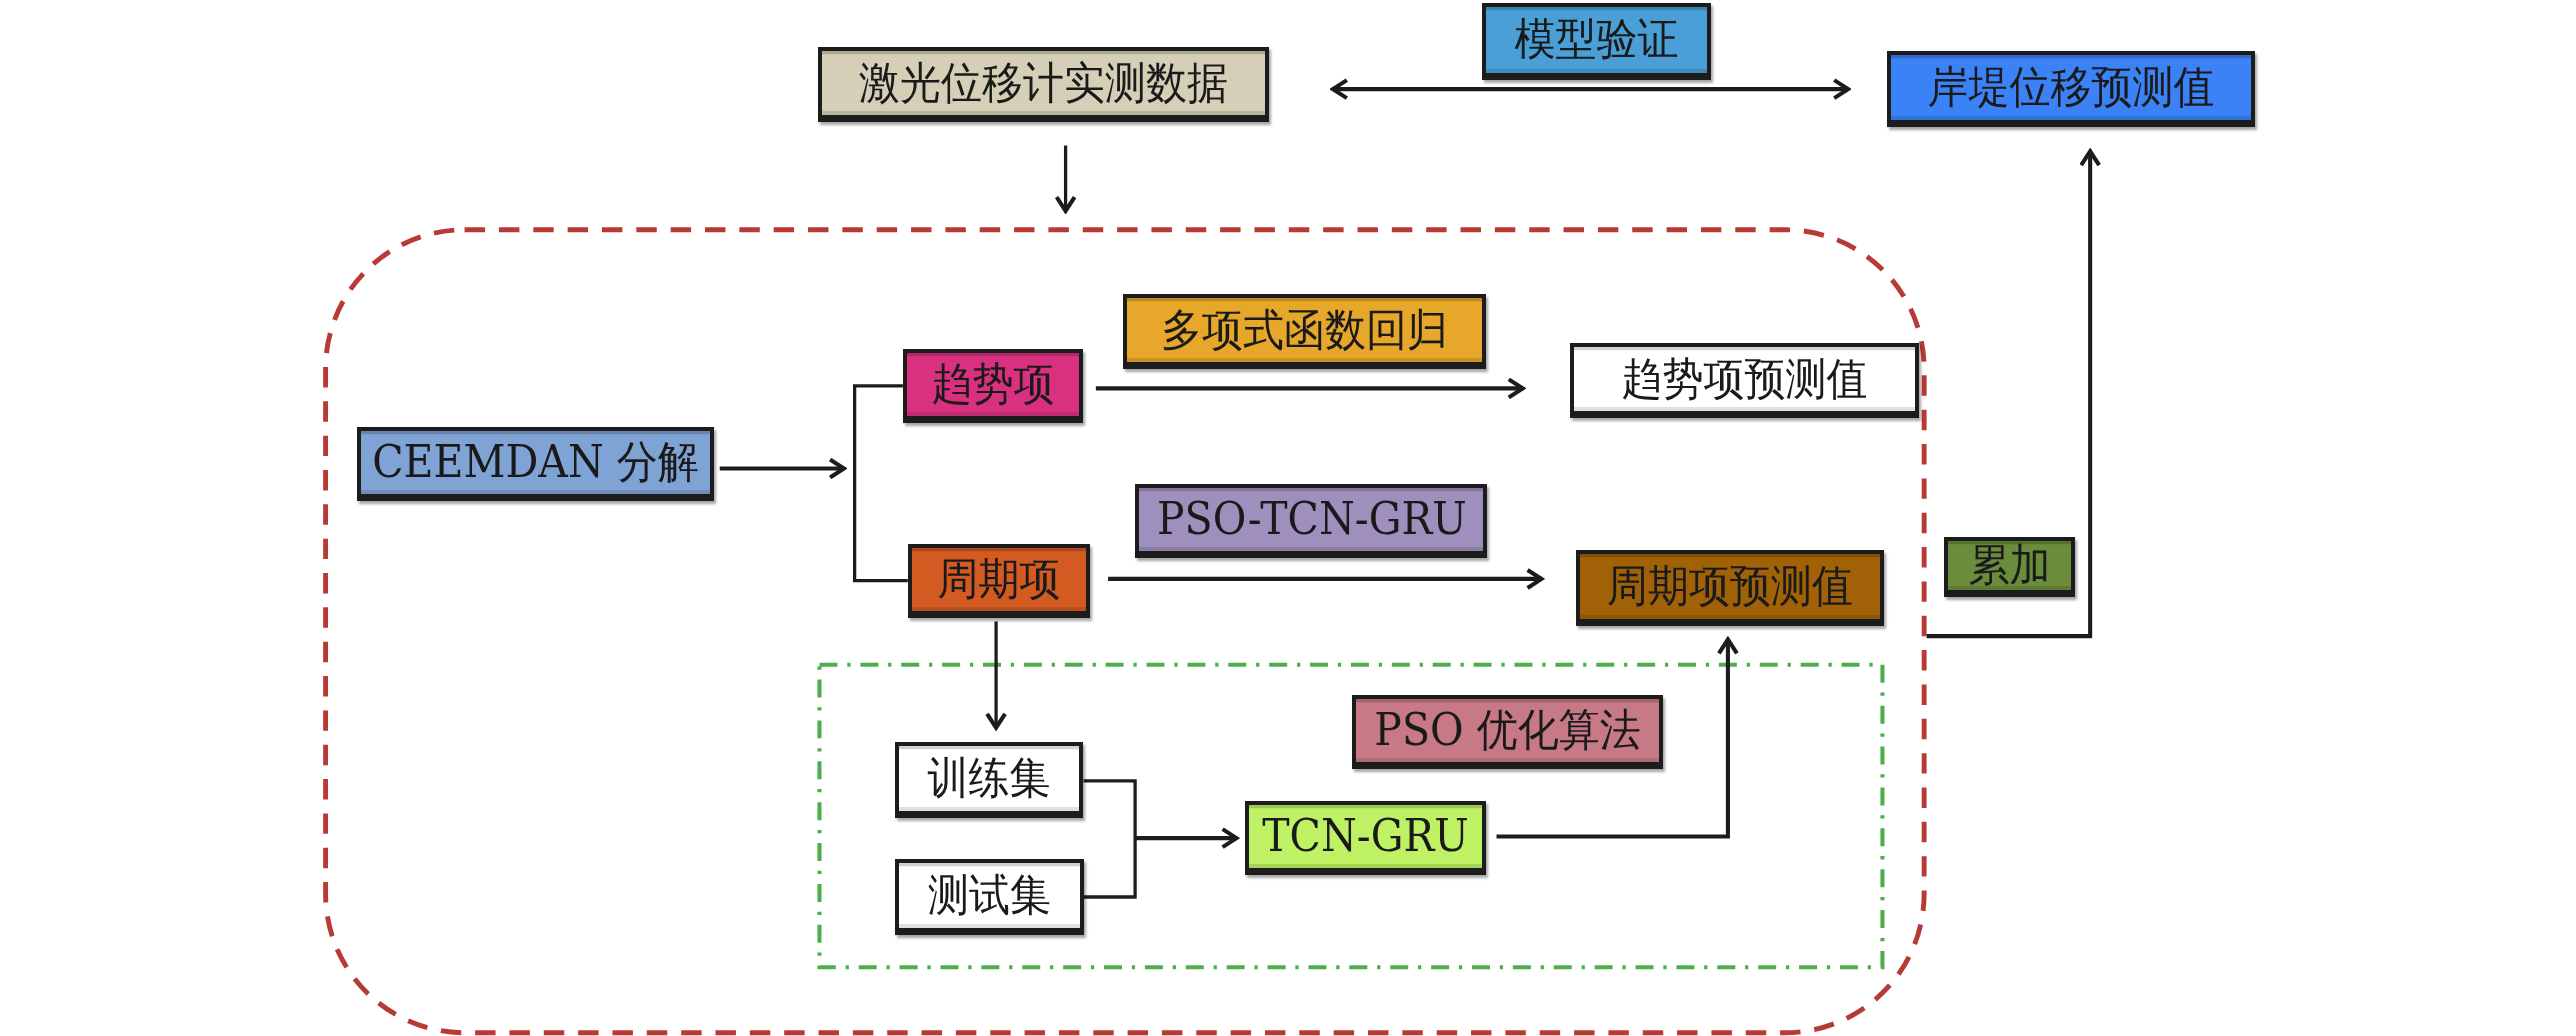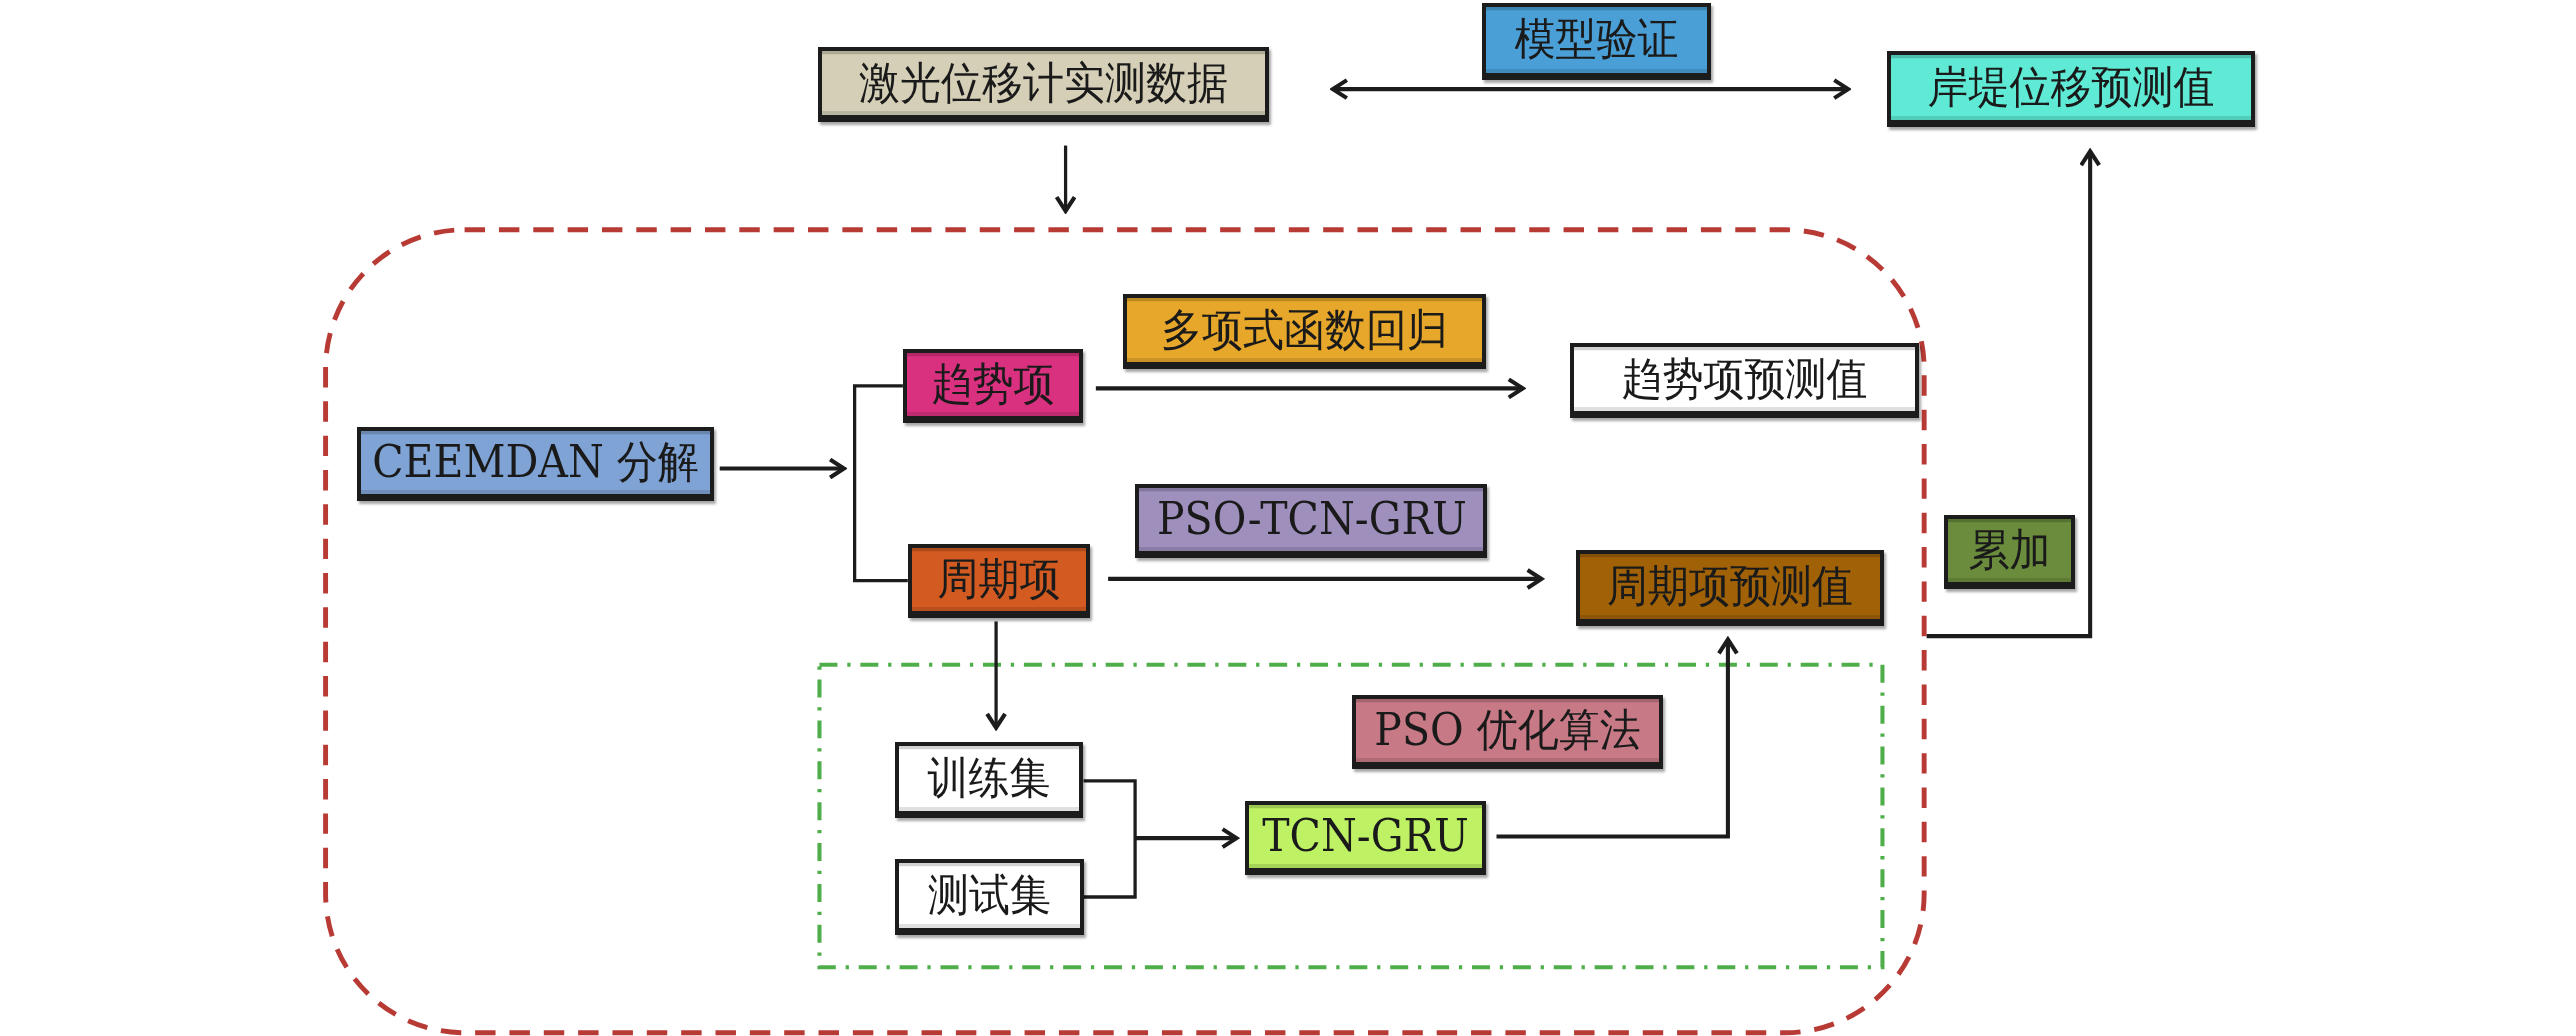--- a/index.html
+++ b/index.html
@@ -39,21 +39,21 @@
   #n-laser   { left: 818px; top: 47px;  width: 451px; height: 75px; }
   #n-verify  { left: 1482px; top: 2.5px;   width: 229px; height: 77px; }
   #n-final   { left: 1887px; top: 51px;  width: 368px; height: 76px; }
   #n-ceemdan { left: 357px;  top: 427px; width: 357px; height: 74px; }
   #n-trend   { left: 903px; top: 349px; width: 180px; height: 74px; }
   #n-period  { left: 908px; top: 544px; width: 182px; height: 74px; }
   #n-poly    { left: 1123px; top: 294px; width: 363px; height: 75px; }
   #n-psotcn  { left: 1135px; top: 484px; width: 352px; height: 74px; }
   #n-trendp  { left: 1570px; top: 343px; width: 349px; height: 75px; }
   #n-periodp { left: 1576px; top: 550px; width: 308px; height: 76px; }
-  #n-sum     { left: 1944px; top: 515px; width: 131px; height: 74px; }
+  #n-sum     { left: 1944px; top: 537px; width: 131px; height: 60px; }
   #n-train   { left: 895px; top: 742px; width: 188px; height: 76px; }
   #n-test    { left: 895px; top: 859px;width: 189px; height: 76px; }
   #n-tcngru  { left: 1245px; top: 801px; width: 241px; height: 74px; }
   #n-psoopt  { left: 1352px; top: 695px; width: 311px; height: 74px; }
 </style>
 </head>
 <body>
 
 <div id="canvas">
 
@@ -95,21 +95,21 @@
 
     <path d="M2356,778 L2556,778 L2556,185" fill="none" stroke="#1c1c1c" stroke-width="5" marker-end="url(#arrowhead-big)"></path>
   </svg>
 
   <div class="node" id="n-laser" title="激光位移计实测数据" style="background: rgb(212, 207, 182);">
     <span>激光位移计实测数据</span>
   </div>
   <div class="node" id="n-verify" style="background: rgb(74, 159, 214);">
     <span>模型验证</span>
   </div>
-  <div class="node" id="n-final" style="background: #5eead4;">
+  <div class="node" id="n-final" style="background: #3b82f6;">
     <span>岸堤位移预测值</span>
   </div>
   <div class="node" id="n-ceemdan" style="background: rgb(127, 163, 212);">
     <span>CEEMDAN 分解</span>
   </div>
   <div class="node" id="n-trend" style="background: rgb(217, 49, 127);">
     <span>趋势项</span>
   </div>
   <div class="node" id="n-period" style="background: rgb(211, 91, 34);">
     <span>周期项</span>

